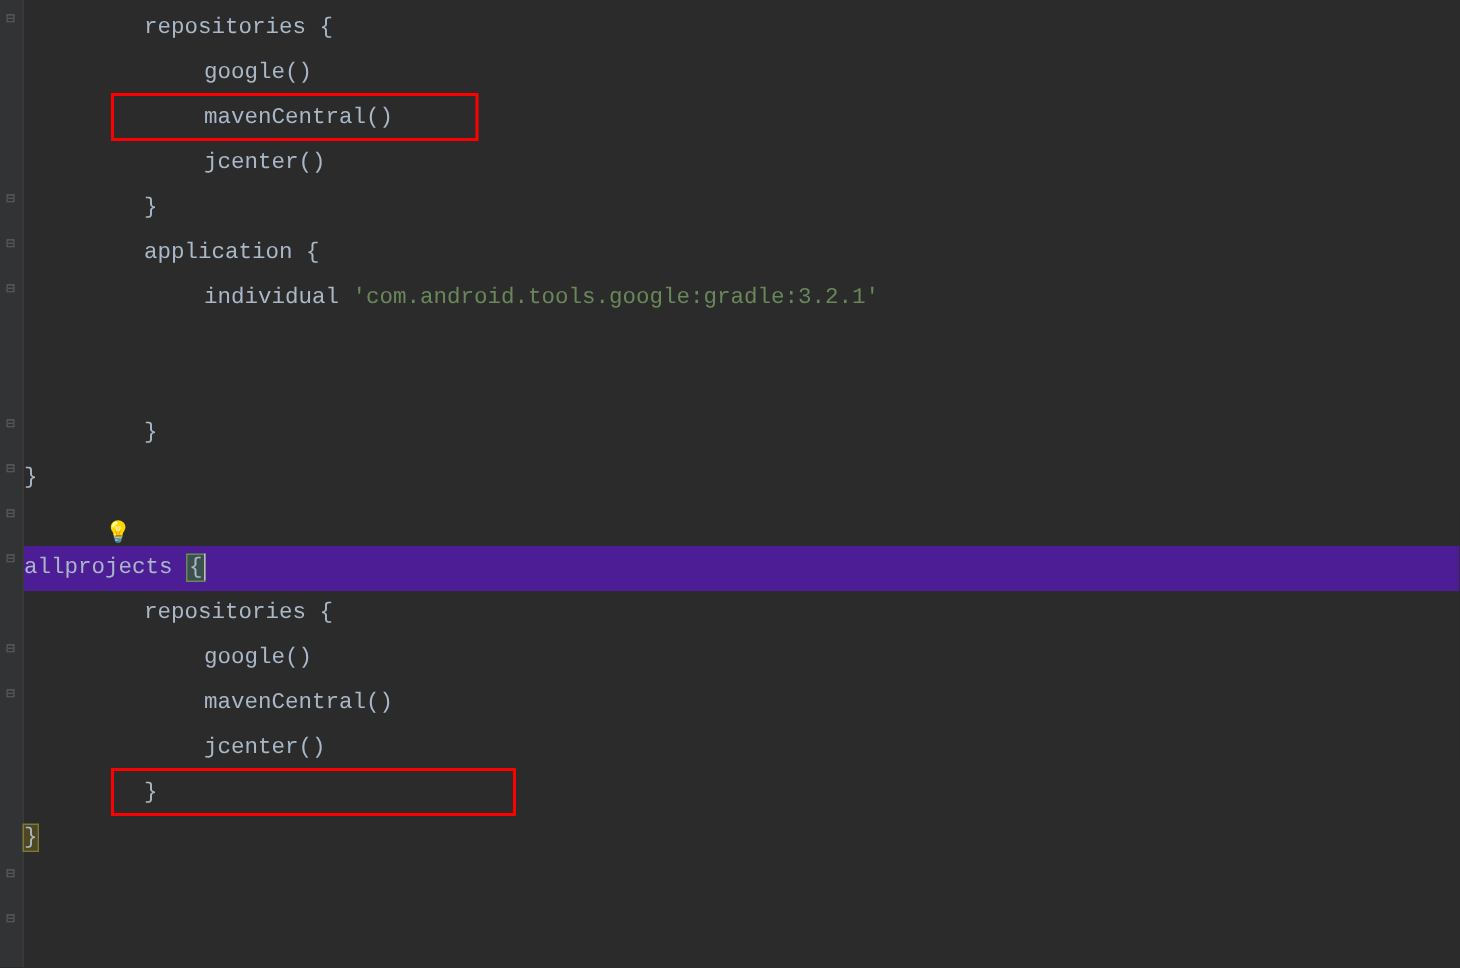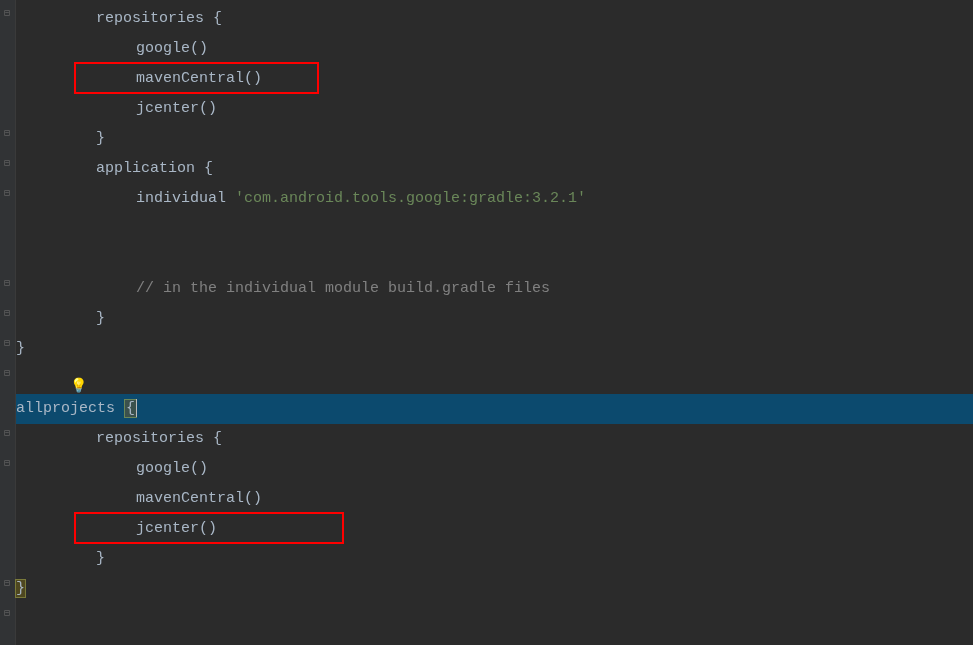--- a/index.html
+++ b/index.html
@@ -37,21 +37,21 @@
     padding-top: 4px;
     position: relative;
   }
   .line {
     height: 30px;
     line-height: 30px;
     white-space: pre;
     position: relative;
   }
   .line.current {
-    background: #0c4a6e;
+    background: #4c1d95;
   }
   .method { color: #a9b7c6; }
   .str { color: #6a8759; }
   .comment { color: #808080; }
   .brace-match {
     background: #3b514d;
     border: 1px solid #6a8759;
     padding: 0 1px;
   }
   .indent2 { padding-left: 80px; }
@@ -114,21 +114,20 @@
     <div class="line indent2"><span>}</span></div>
 
     <div class="line indent2"><span class="method">application</span><span> {</span></div>
 
     <div class="line indent3"><span class="method">individual</span><span class="str"> 'com.android.tools.google:gradle:3.2.1'</span></div>
 
     <div class="line"><span></span></div>
     <div class="line"><span></span></div>
 
 
-    <div class="line indent3"><span class="comment">// in the individual module build.gradle files</span></div>
 
     <div class="line indent2"><span>}</span></div>
 
     <div class="line indent0"><span>}</span></div>
 
     <div class="line" style="position:relative;">
       <span class="bulb" style="top:7px;">💡</span>
     </div>
 
     <div class="line current indent0"><span class="method">allprojects</span> <span class="brace-match">{</span><span class="caret"></span></div>

